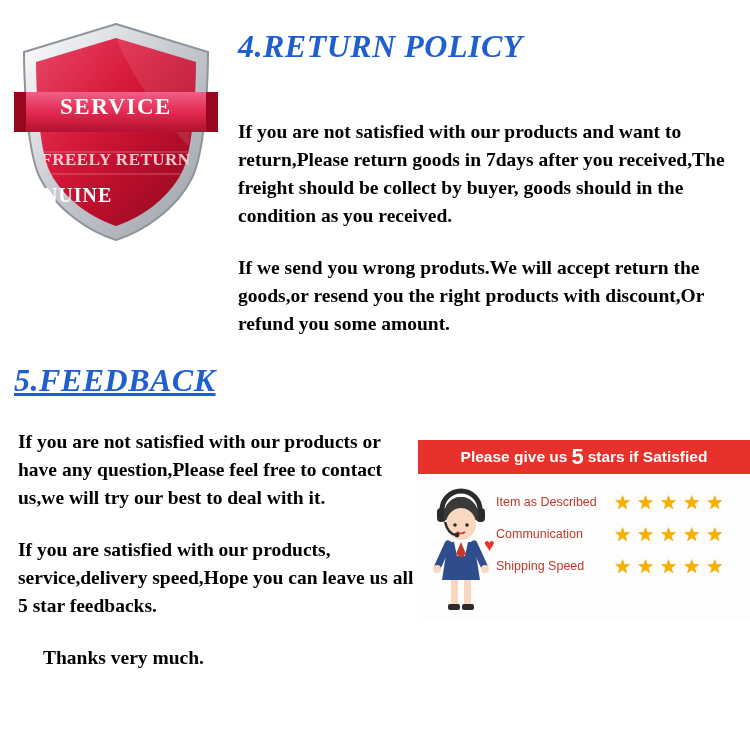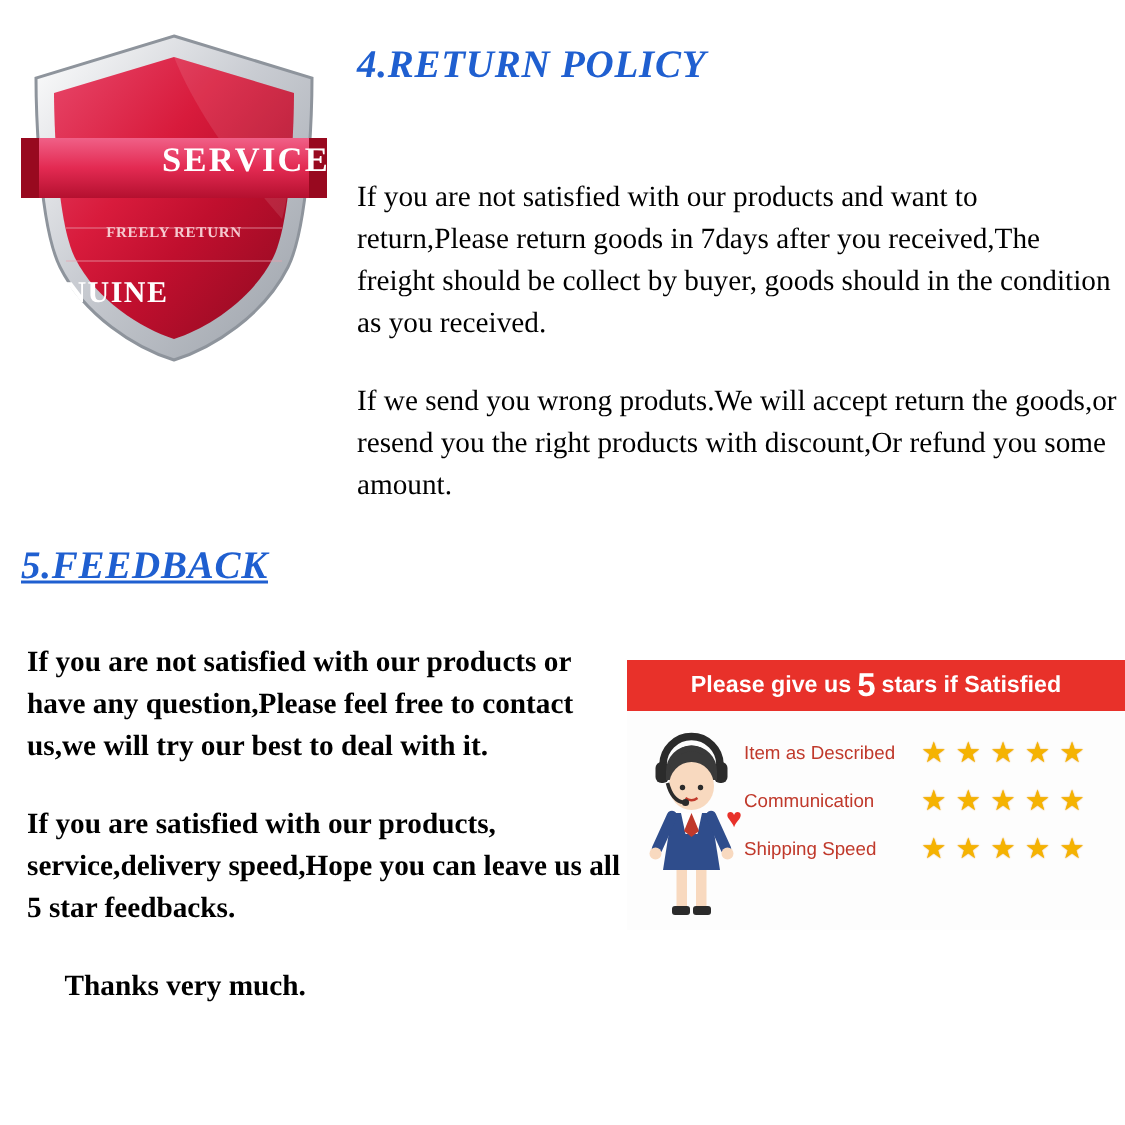--- a/index.html
+++ b/index.html
@@ -20,37 +20,37 @@
     width: 750px;
     height: 750px;
   }
 
   
   .section-title {
     color: #1f5fd0;
     font-family: "Liberation Serif", serif;
     font-weight: bold;
     font-style: italic;
-    font-size: 26px;
+    font-size: 32px;
     letter-spacing: 0.5px;
   }
 
   #return-title {
     position: absolute;
     left: 238px;
     top: 28px;
   }
 
   #return-body {
     position: absolute;
     left: 238px;
     top: 118px;
     width: 508px;
     color: #000000;
-    font-weight: normal;
+    font-weight: bold;
     font-size: 19.5px;
     line-height: 28px;
   }
   #return-body p {
     margin: 0 0 24px 0;
   }
 
   
   #shield-badge {
     position: absolute;
@@ -203,22 +203,22 @@
 
       <path d="M2 74 L206 74 L206 114 L2 114 Z" fill="url(#ribbonGrad)"></path>
       <path d="M2 74 L14 74 L14 114 L2 114 Z" fill="#98091f"></path>
       <path d="M194 74 L206 74 L206 114 L194 114 Z" fill="#98091f"></path>
 
       <line x1="32" y1="134" x2="176" y2="134" stroke="#e8a0ae" stroke-width="1" opacity="0.5"></line>
       <line x1="32" y1="156" x2="176" y2="156" stroke="#e8a0ae" stroke-width="1" opacity="0.5"></line>
     </svg>
 
     <div style="position:absolute;left:0;top:0;width:208px;height:228px;">
-      <div style="position:absolute;left:0;top:76px;width:208px;text-align:right;color:#ffffff;font-family:'Liberation Serif',serif;font-weight:bold;font-size:23px;letter-spacing:1.5px;">SERVICE</div>
-      <div style="position:absolute;left:0;top:132px;width:208px;text-align:center;color:#f6c9cf;font-family:'Liberation Serif',serif;font-weight:bold;font-size:10px;letter-spacing:0.5px;">FREELY RETURN</div>
+      <div style="position:absolute;left:0;top:76px;width:208px;text-align:center;color:#ffffff;font-family:'Liberation Serif',serif;font-weight:bold;font-size:23px;letter-spacing:1.5px;">SERVICE</div>
+      <div style="position:absolute;left:0;top:132px;width:208px;text-align:center;color:#f6c9cf;font-family:'Liberation Serif',serif;font-weight:bold;font-size:17px;letter-spacing:0.5px;">FREELY RETURN</div>
       <div style="position:absolute;left:0;top:166px;width:208px;color:#ffffff;font-family:'Liberation Serif',serif;font-weight:bold;font-size:20px;letter-spacing:1px;">GENUINE</div>
     </div>
   </div>
 
   <div class="section-title" id="return-title">4.RETURN POLICY</div>
 
   <div id="return-body">
     <p>If you are not satisfied with our products and want to return,Please return goods in 7days after you received,The freight should be collect by buyer, goods should in the condition as you received.</p>
     <p>If we send you wrong produts.We will accept return the goods,or resend you the right products with discount,Or refund you some amount.</p>
   </div>

